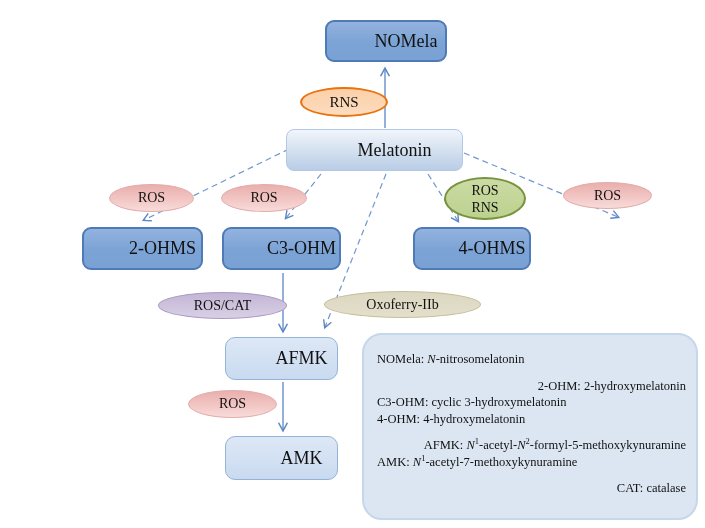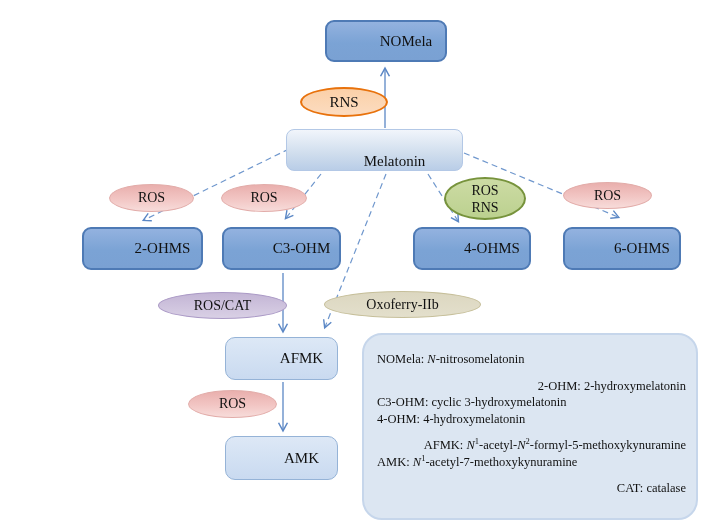--- a/index.html
+++ b/index.html
@@ -1,22 +1,22 @@
 <!DOCTYPE html>
 <html><head>
 <meta charset="utf-8">
 <style>
   html,body{margin:0;padding:0;background:#fff;}
   #canvas{position:relative;width:705px;height:528px;background:#fff;overflow:hidden;
           font-family:"Liberation Serif", serif;color:#111;}
   #arrows{position:absolute;left:0;top:0;z-index:1;}
   .node,.ellipse,.legend{position:absolute;z-index:2;display:flex;align-items:center;justify-content:center;box-sizing:border-box;}
-  .node{border-radius:9px;font-size:15px;padding-left:40px;}
+  .node{border-radius:9px;font-size:18px;padding-left:40px;}
   .node.dark{background:linear-gradient(180deg,#93b2df 0%,#7ba3d5 55%,#7aa1d3 100%);border:2px solid #4e7ab5;}
-  .node.light{background:linear-gradient(180deg,#f1f5fb 0%,#cfdded 60%,#b9cde7 100%);border:1px solid #b3c8e6;border-radius:8px;align-items:flex-end;}
+  .node.light{background:linear-gradient(180deg,#f1f5fb 0%,#cfdded 60%,#b9cde7 100%);border:1px solid #b3c8e6;border-radius:8px;}
   .node.pale{background:linear-gradient(180deg,#dde8f6 0%,#c9daf0 100%);border:1.5px solid #95b3d7;border-radius:10px;}
   .ellipse{border-radius:50%;font-size:14px;text-align:right;}
   .ellipse.pink{background:linear-gradient(180deg,#e9afad 0%,#f2c6c4 55%,#f7dcda 100%);border:1px solid #e2aca9;}
   .ellipse.orange{background:linear-gradient(180deg,#fbd0a8 0%,#fcdcc0 100%);border:2px solid #e8720c;font-size:15px;}
   .ellipse.green{background:linear-gradient(180deg,#ccdba4 0%,#bcd18f 100%);border:2px solid #77933c;line-height:17px;}
   .ellipse.purple{background:linear-gradient(180deg,#c3b5d5 0%,#d9d0e5 100%);border:1.5px solid #ab9ac6;}
   .ellipse.tan{background:linear-gradient(180deg,#dcd7c0 0%,#e3dfcc 100%);border:1.5px solid #c6bf9a;}
   .legend{background:#dce6f2;border:2px solid #c6d6eb;border-radius:20px;
           display:block;padding:16px 10px 16px 13px;font-size:12.5px;line-height:16.5px;}
   .legend p{margin:0;}
@@ -53,23 +53,20 @@
     </div>
   <div class="node dark" style="left:82px;top:227px;width:121px;height:43px;">
       <span>2-OHMS</span>
     </div>
   <div class="node dark" style="left:222px;top:227px;width:119px;height:43px;">
       <span>C3-OHM</span>
     </div>
   <div class="node dark" style="left:413px;top:227px;width:118px;height:43px;">
       <span>4-OHMS</span>
     </div>
-  <div class="node dark" style="left:563px;top:227px;width:118px;height:43px;">
-      <span>6-OHMS</span>
-    </div>
   <div class="node pale" style="left:225px;top:337px;width:113px;height:43px;">
       <span>AFMK</span>
     </div>
   <div class="node pale" style="left:225px;top:436px;width:113px;height:44px;">
       <span>AMK</span>
     </div>
 
   <div class="ellipse orange" style="left:300px;top:87px;width:88px;height:30px;">
       <span>RNS</span>
     </div>

